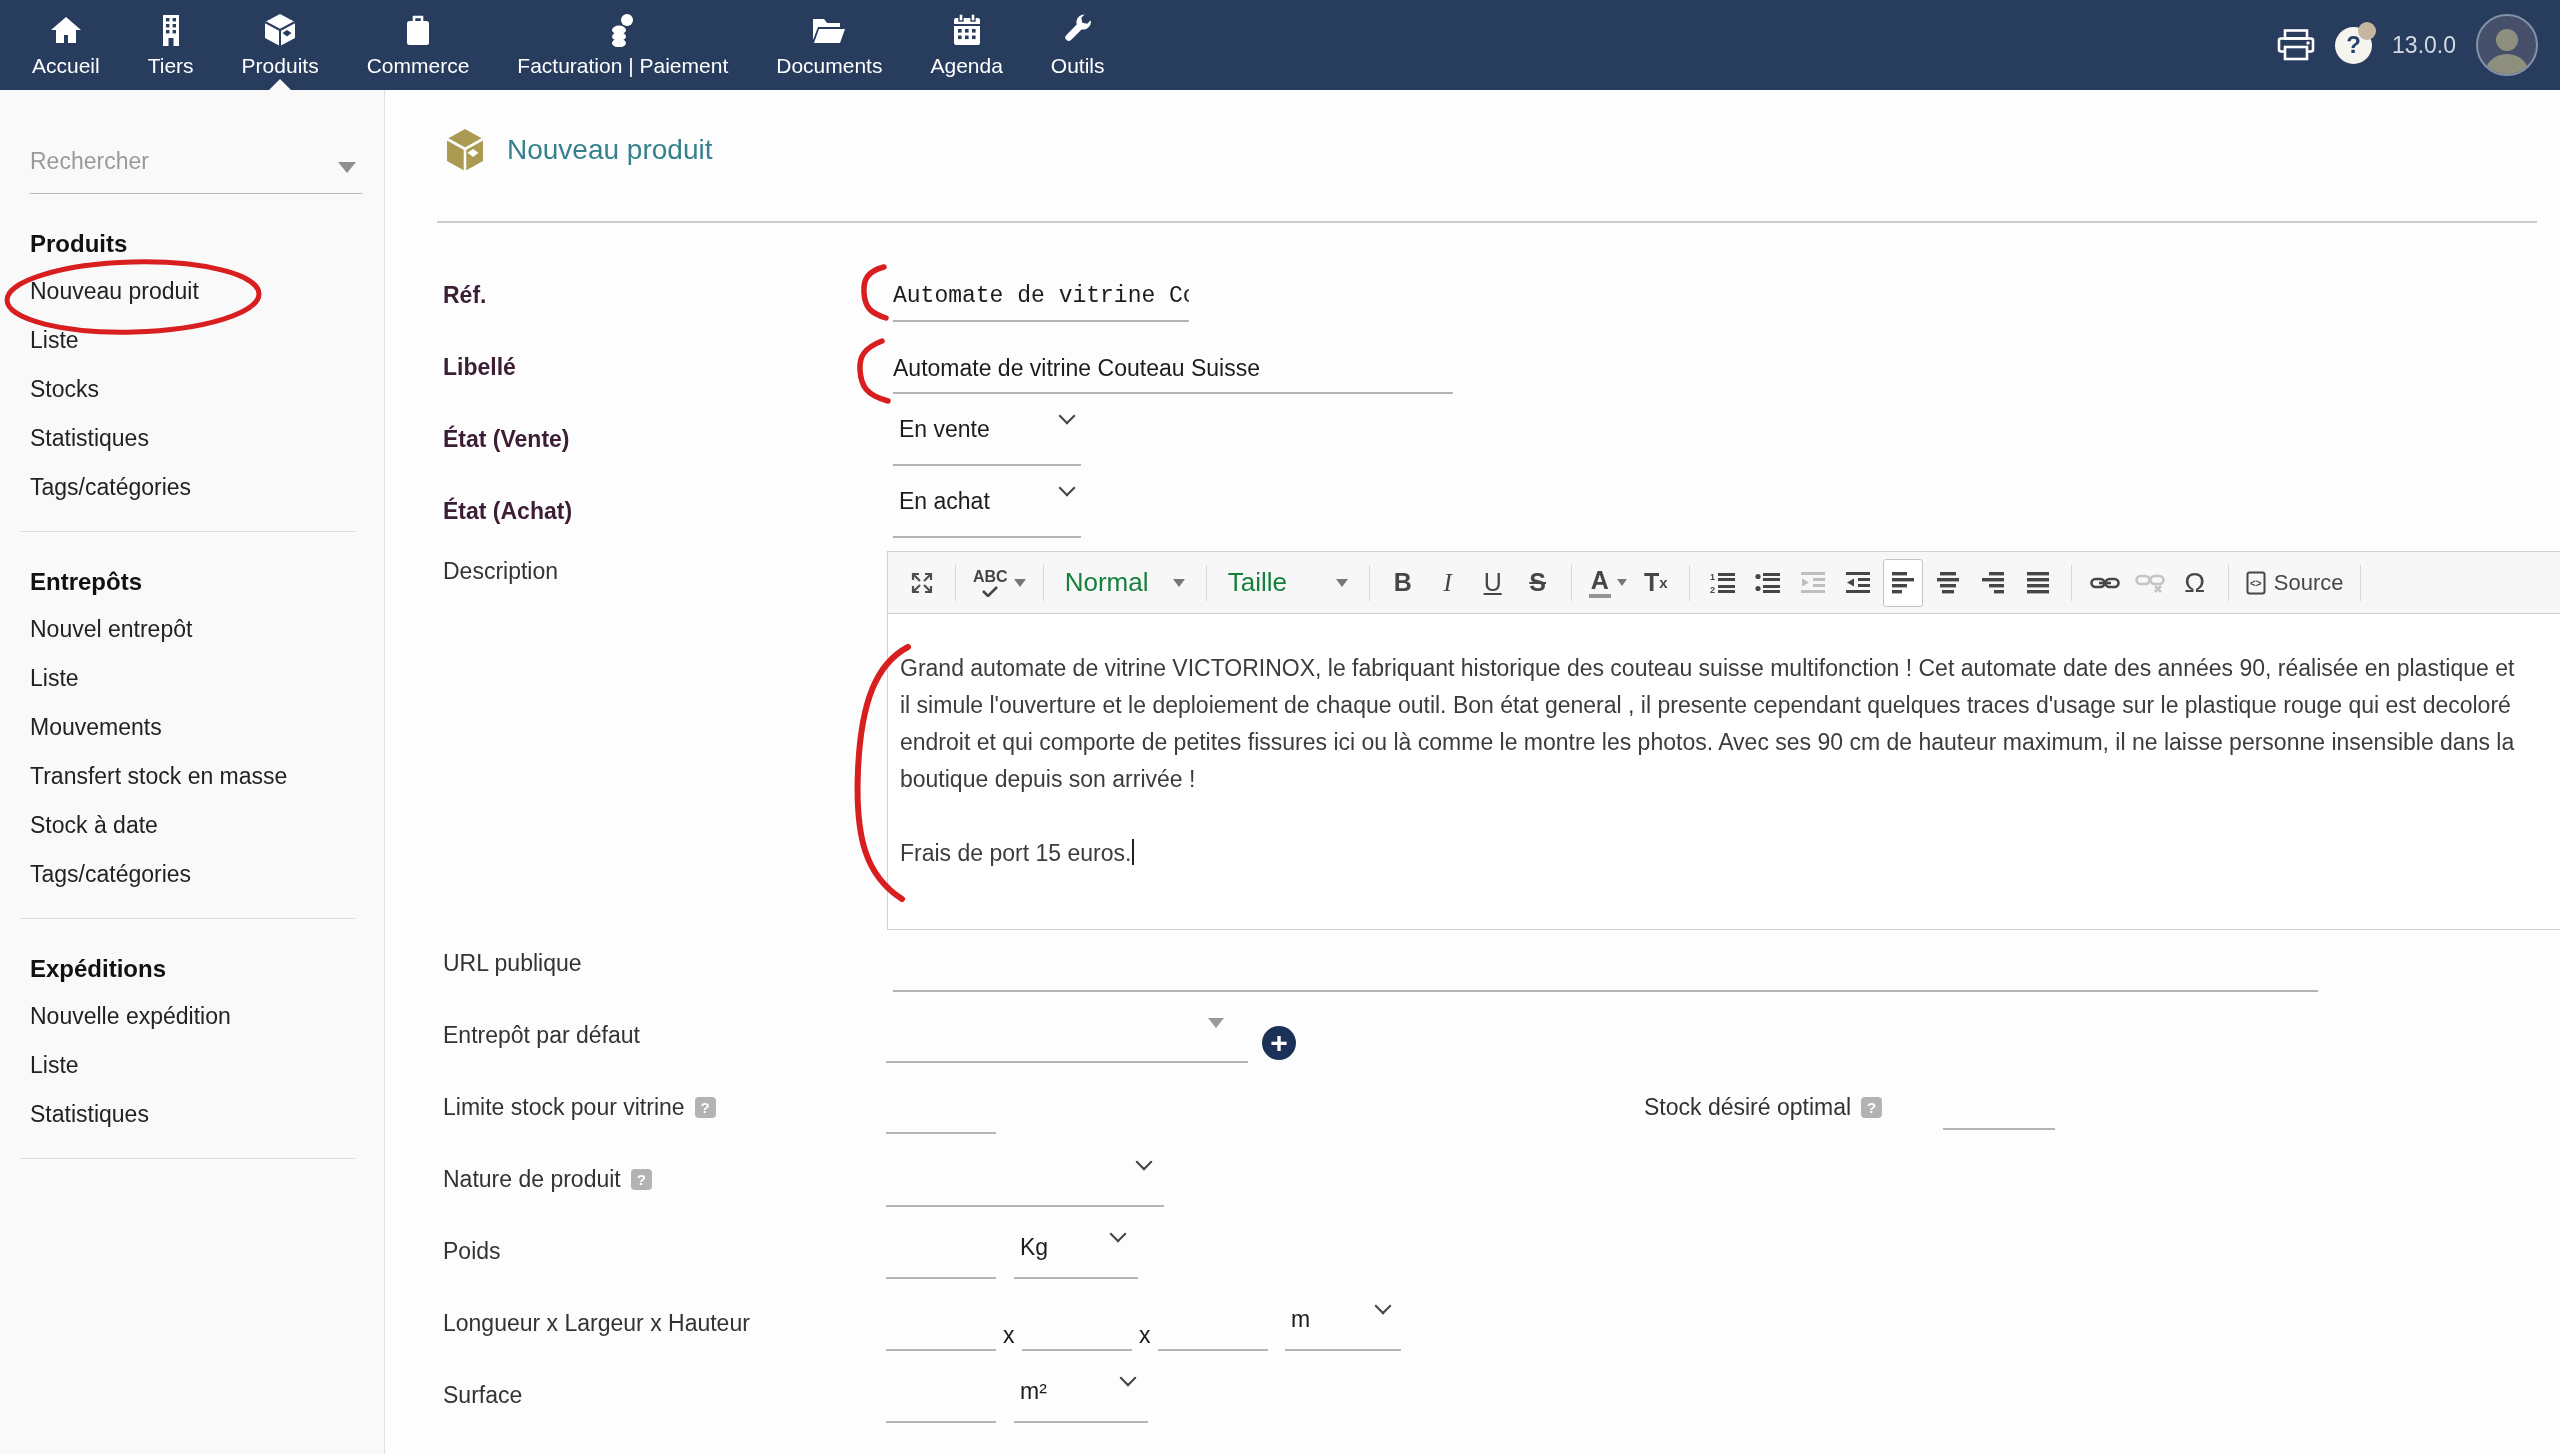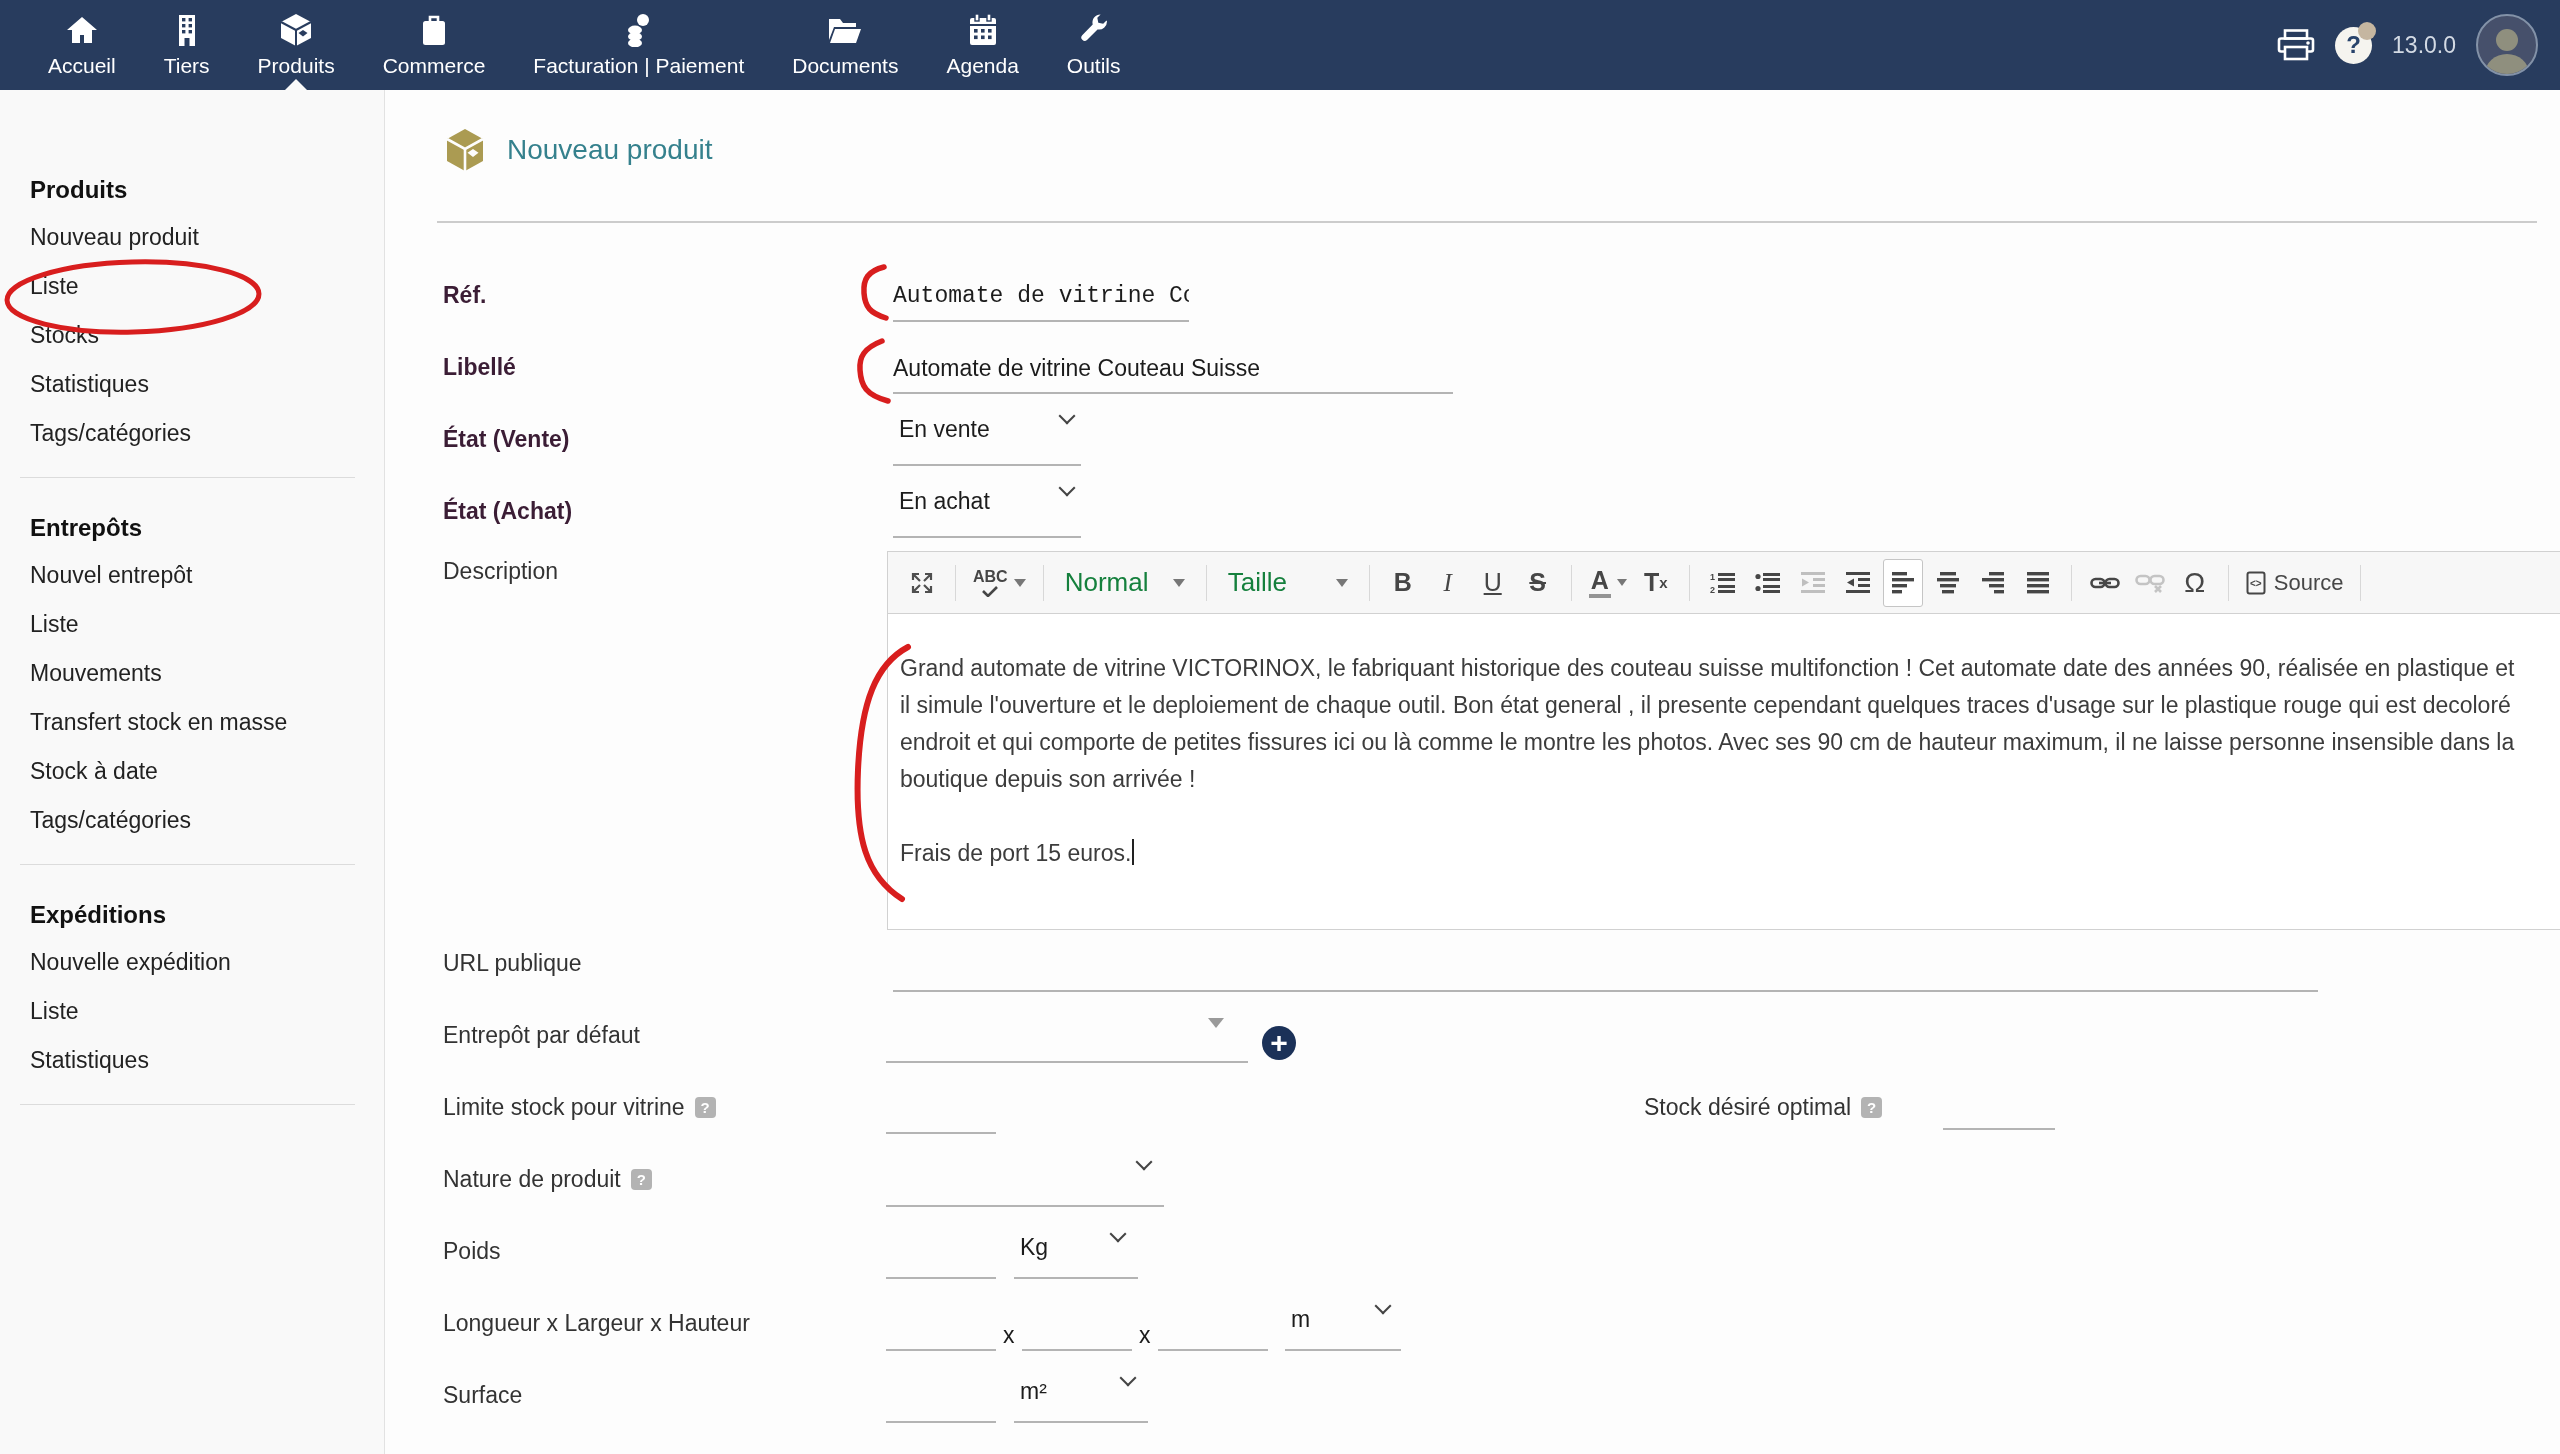--- a/index.html
+++ b/index.html
@@ -1,21 +1,21 @@
 <!DOCTYPE html>
 <html><head>
 <meta charset="utf-8">
 <style>
   * { margin:0; padding:0; box-sizing:border-box; }
   html,body { width:2560px; height:1454px; overflow:hidden;
     font-family:"Liberation Sans","DejaVu Sans",sans-serif; background:#fdfdfd; }
 
   
   .topnav { position:absolute; left:0; top:0; width:2560px; height:90px;
-    background:#283c5e; display:flex; align-items:stretch; padding-left:24px; z-index:20; }
+    background:#283c5e; display:flex; align-items:stretch; padding-left:8px; z-index:20; }
   .nav-item { position:relative; display:flex; flex-direction:column; align-items:center;
     justify-content:center; gap:7px; padding:0 24px; cursor:pointer; }
   .nav-item .nav-ic { height:34px; display:flex; align-items:center; }
   .nav-item .nav-lbl { color:#fff; font-size:21px; white-space:nowrap; }
   .nav-item.active::after { content:""; position:absolute; bottom:0; left:50%; margin-left:-11px;
     border-left:11px solid transparent; border-right:11px solid transparent;
     border-bottom:11px solid #fafafa; }
   .nav-right { margin-left:auto; display:flex; align-items:center; gap:20px; padding-right:22px; }
   .version { color:#d3dae4; font-size:23px; }
   .help-badge { position:relative; width:37px; height:37px; }
@@ -219,20 +219,24 @@
     <span class="avatar">
       <svg class="icon" width="58" height="52" viewBox="0 0 58 52">
           <circle cx="29" cy="18" r="11" fill="#8f8f7e"></circle>
           <path d="M7 52 a22 20 0 0 1 44 0 Z" fill="#8f8f7e"></path>
         </svg>
     </span>
   </div>
 </nav>
 
 <aside class="sidebar">
+  <div class="search-row">
+    <input type="text" placeholder="Rechercher" style="">
+    <span class="tri-down"></span>
+  </div>
 
   <div class="menu-section">
     <h3>Produits</h3>
     <ul>
 
     <li class="menu-item">Nouveau produit</li>
         <li class="menu-item">Liste</li>
         <li class="menu-item">Stocks</li>
         <li class="menu-item">Statistiques</li>
         <li class="menu-item">Tags/catégories</li>

